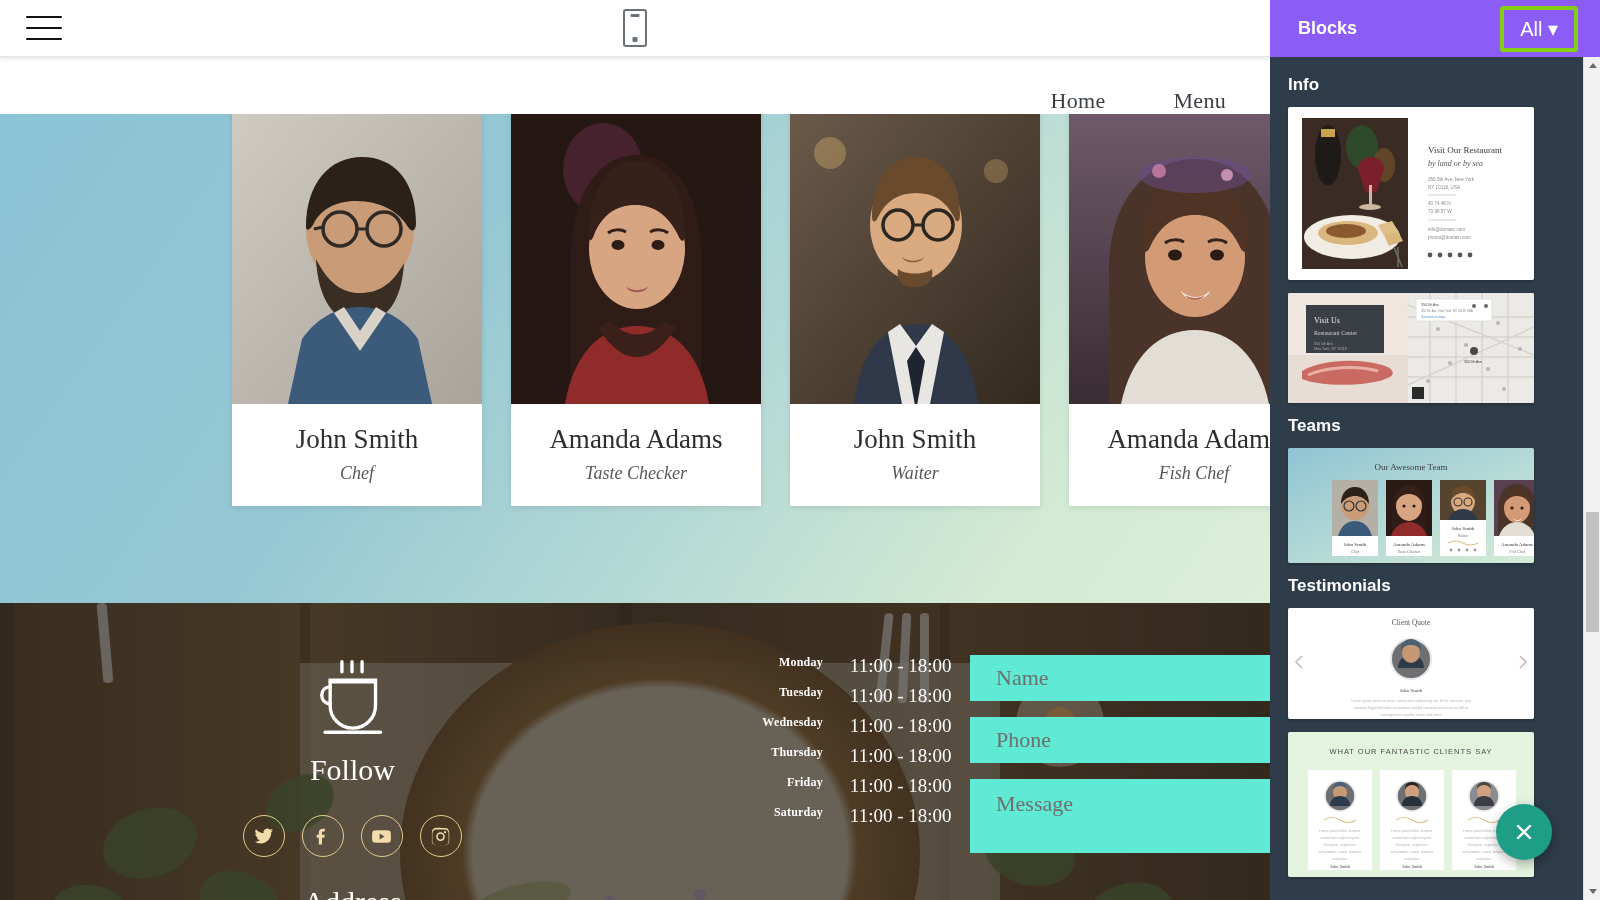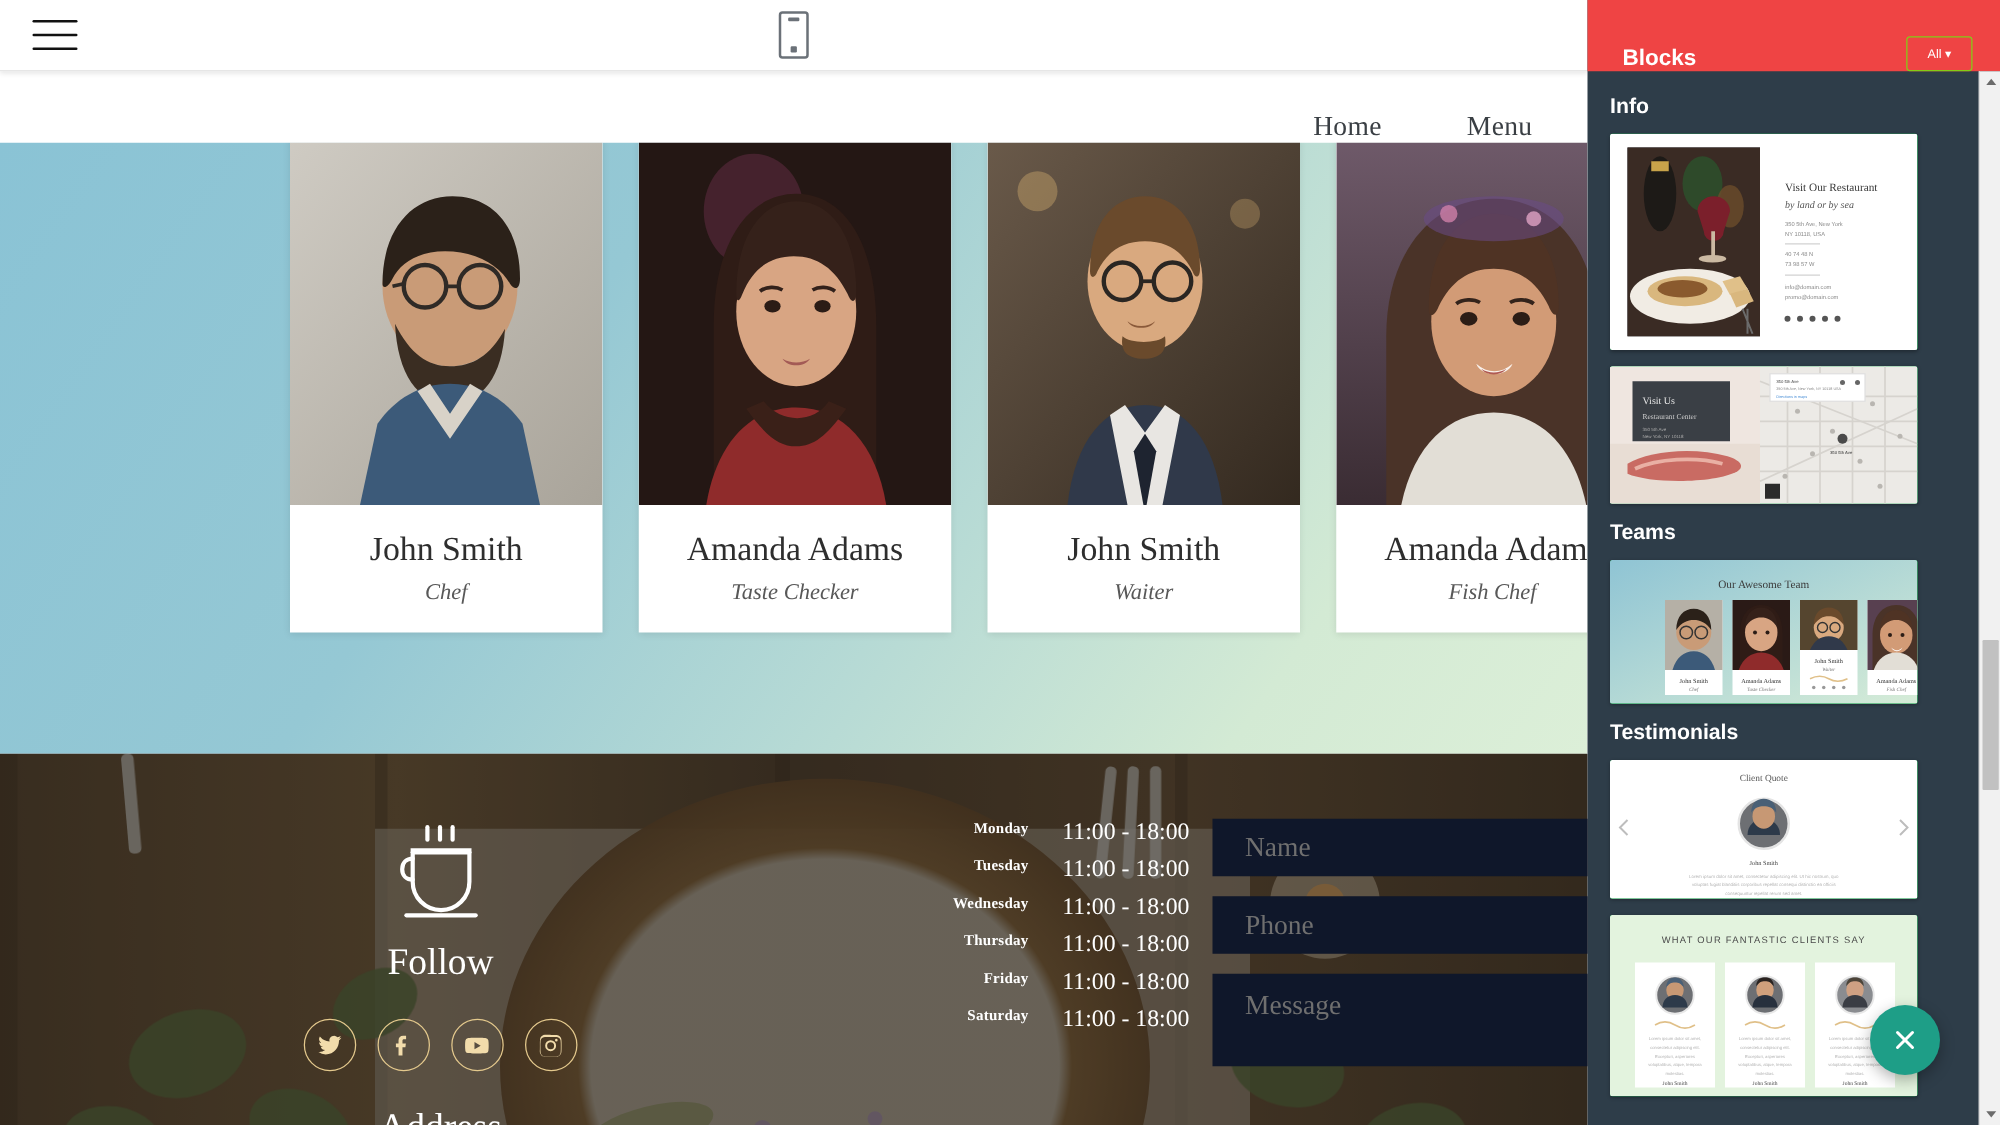--- a/index.html
+++ b/index.html
@@ -117,39 +117,39 @@
     font-size: 30px; text-align: center; margin-top: 28px;
   }
 
   .hours-title { margin-bottom: 22px; }
   .hrow { display: flex; margin-bottom: 8px; font-family: "Liberation Serif", serif; color:#fff; }
   .hday  { width: 118px; text-align: right; font-weight: bold; font-size: 12px; letter-spacing:.2px;}
   .htime { padding-left: 27px; font-size: 19px; }
 
   .contact-title { margin-bottom: 22px; }
   .field {
-    background: #0f172a; height: 46px; width: 300px; margin: 0 0 16px 0;
+    background: #5eead4; height: 46px; width: 300px; margin: 0 0 16px 0;
     display: flex; align-items: center; padding-left: 26px;
     font-family: "Liberation Serif", serif; font-size: 22px; color: #6f6f6f;
   }
   .field.msg { height: 74px; align-items: flex-start; padding-top: 12px; }
   .contact-inner { padding-left: 18px; }
 
   
   .sidebar {
     position: absolute; right: 0; top: 0; width: 330px; height: 900px;
     background: #2e3d49; z-index: 20;
   }
   .sb-head {
-    height: 57px; display: flex; align-items: flex-end; justify-content: space-between;
-    padding: 0 22px 0 28px; background: #ef4444;
+    height: 57px; display: flex; align-items: center; justify-content: space-between;
+    padding: 0 22px 0 28px; background: #8b5cf6;
   }
   .sb-title { color: #fff; font-size: 18px; font-weight: bold; }
   .sb-filter {
-    color: #fff; font-size: 10px; border: 1px solid #84cc16; border-radius: 3px;
+    color: #fff; font-size: 20px; border: 4px solid #84cc16; border-radius: 3px;
     padding: 7px 16px; cursor: pointer; background: transparent;
   }
   .sb-body {
     position: absolute; top: 57px; left: 0; right: 0; bottom: 0;
     padding: 18px 18px 0 18px; overflow: hidden;
   }
   .cat-title { color: #fff; font-size: 17px; font-weight: bold; margin: 10px 0 12px 0; }
   .cat-title:first-child { margin-top: 0; }
   .thumb {
     width: 246px; margin-bottom: 13px; background: #22c55e;

